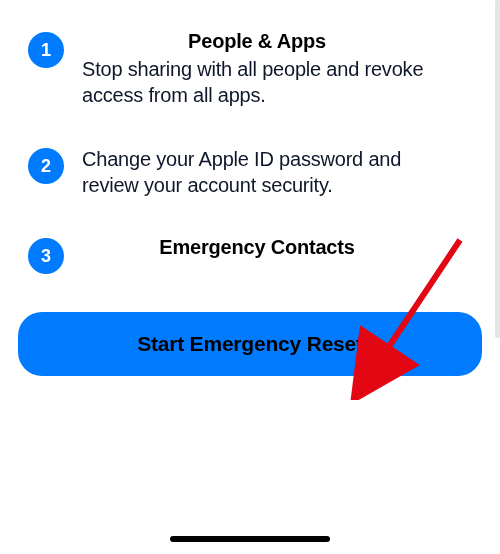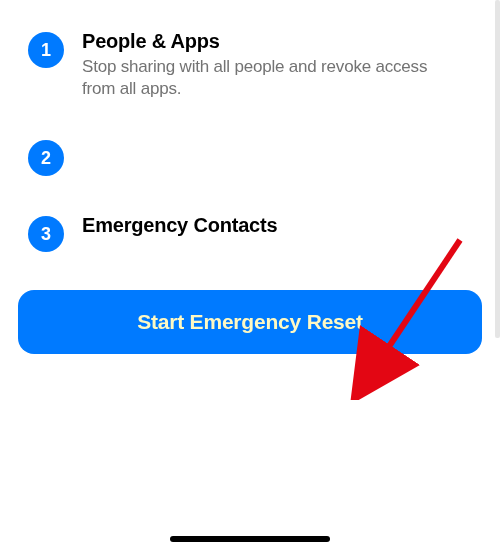--- a/index.html
+++ b/index.html
@@ -41,37 +41,38 @@
     .step-content {
       flex: 1;
       padding-right: 40px;
     }
     .step-title {
       font-weight: 700;
       font-size: 20px;
       color: #000000;
       margin-bottom: 3px;
       letter-spacing: -0.2px;
+      text-align: center;
     }
     .step-desc {
-      font-size: 17px;
-      color: #737373;
+      font-size: 20px;
+      color: #0f172a;
       line-height: 1.3;
       letter-spacing: -0.2px;
     }
     .cta-wrapper {
       padding: 0 18px;
       margin-top: 18px;
     }
     .cta-button {
       width: 100%;
       background: #007AFF;
-      color: #fef9c3;
+      color: #000000;
       border: none;
-      border-radius: 16px;
+      border-radius: 24px;
       padding: 20px 8px;
       font-size: 21px;
       font-weight: 700;
       cursor: pointer;
       letter-spacing: -0.2px;
     }
     .scrollbar-track {
       position: absolute;
       right: 0;
       top: 0;
@@ -106,20 +107,21 @@
     <div class="step-number">1</div>
     <div class="step-content">
       <div class="step-title">People &amp; Apps</div>
       <div class="step-desc">Stop sharing with all people and revoke access from all apps.</div>
     </div>
   </div>
 
   <div class="step">
     <div class="step-number">2</div>
     <div class="step-content">
+      <div class="step-desc">Change your Apple ID password and review your account security.</div>
     </div>
   </div>
 
   <div class="step">
     <div class="step-number">3</div>
     <div class="step-content">
       <div class="step-title">Emergency Contacts</div>
     </div>
   </div>
 

